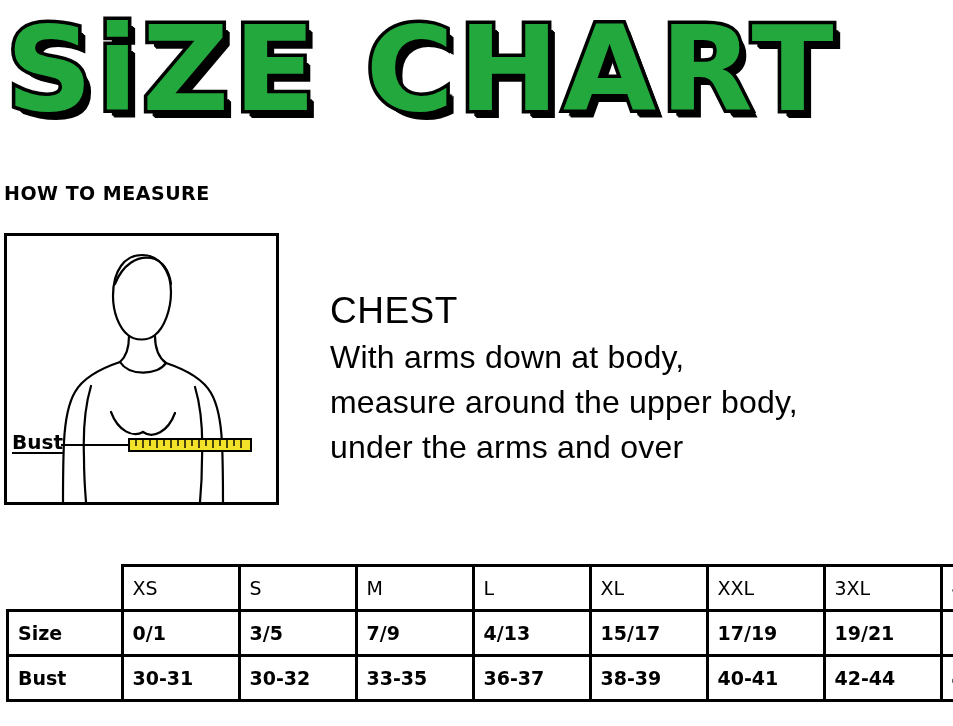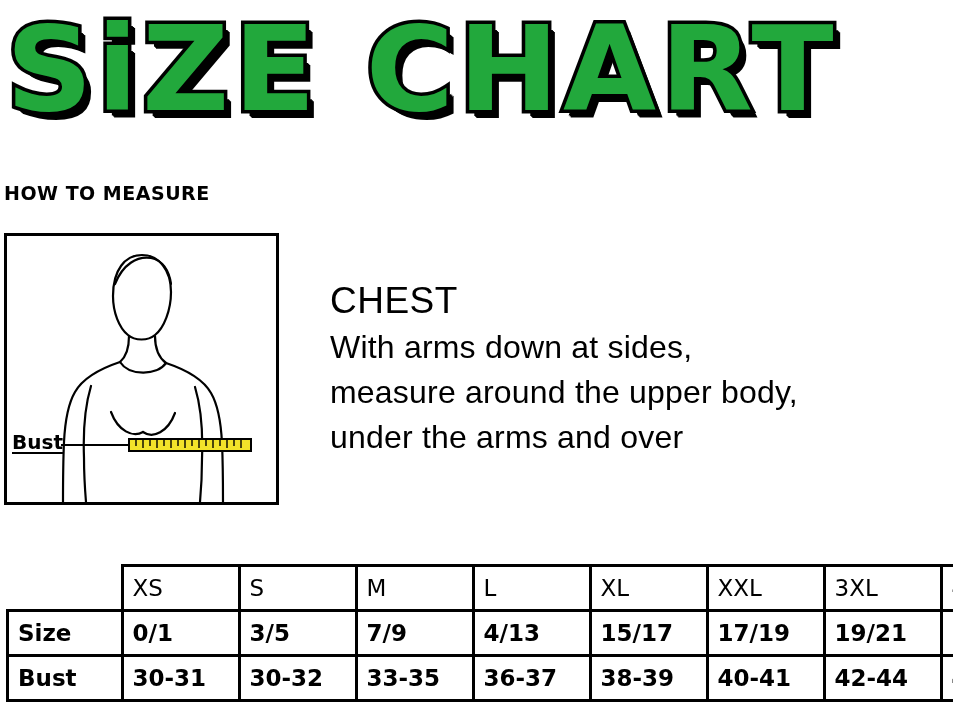--- a/index.html
+++ b/index.html
@@ -82,21 +82,21 @@
     font-weight: bold;
     font-size: 20px;
     text-decoration: underline;
     text-underline-offset: 3px;
   }
 
   
   #desc-block {
     position: absolute;
     left: 330px;
-    top: 278px;
+    top: 288px;
     width: 600px;
   }
   #desc-title {
     font-family: "Liberation Sans", sans-serif;
     font-size: 37px;
     line-height: 45px;
     letter-spacing: 0.5px;
   }
   #desc-body {
     font-family: "Liberation Sans", sans-serif;
@@ -114,21 +114,21 @@
     top: 564px;
     width: 944px;
     border-collapse: collapse;
     table-layout: fixed;
   }
   #size-table td {
     border: 3px solid #000000;
     height: 42px;
     padding: 0 0 0 9px;
     font-family: "DejaVu Sans", sans-serif;
-    font-size: 23px;
+    font-size: 19px;
     vertical-align: middle;
   }
   #size-table tr.header-row td {
     border-top: 3px solid #000000;
   }
   #size-table td.rowhead {
     font-weight: bold;
     width: 104px;
   }
   #size-table tr.header-row td.rowhead {
@@ -200,21 +200,21 @@
     </g>
 
     <line x1="54" y1="209" x2="122" y2="209" stroke="#000000" stroke-width="2"></line>
   </svg>
 </div>
 <div id="bust-label">Bust</div>
 
 <div id="desc-block">
   <div id="desc-title">CHEST</div>
   <div id="desc-body">
-    <span class="line">With arms down at sides,</span>
+    <span class="line">With arms down at body,</span>
     <span class="line">measure around the upper body,</span>
     <span class="line">under the arms and over</span>
   </div>
 </div>
 
 <table id="size-table">
   <tbody>
     <tr class="header-row">
       <td class="rowhead"></td>
       <td class="datacell">XS</td>

